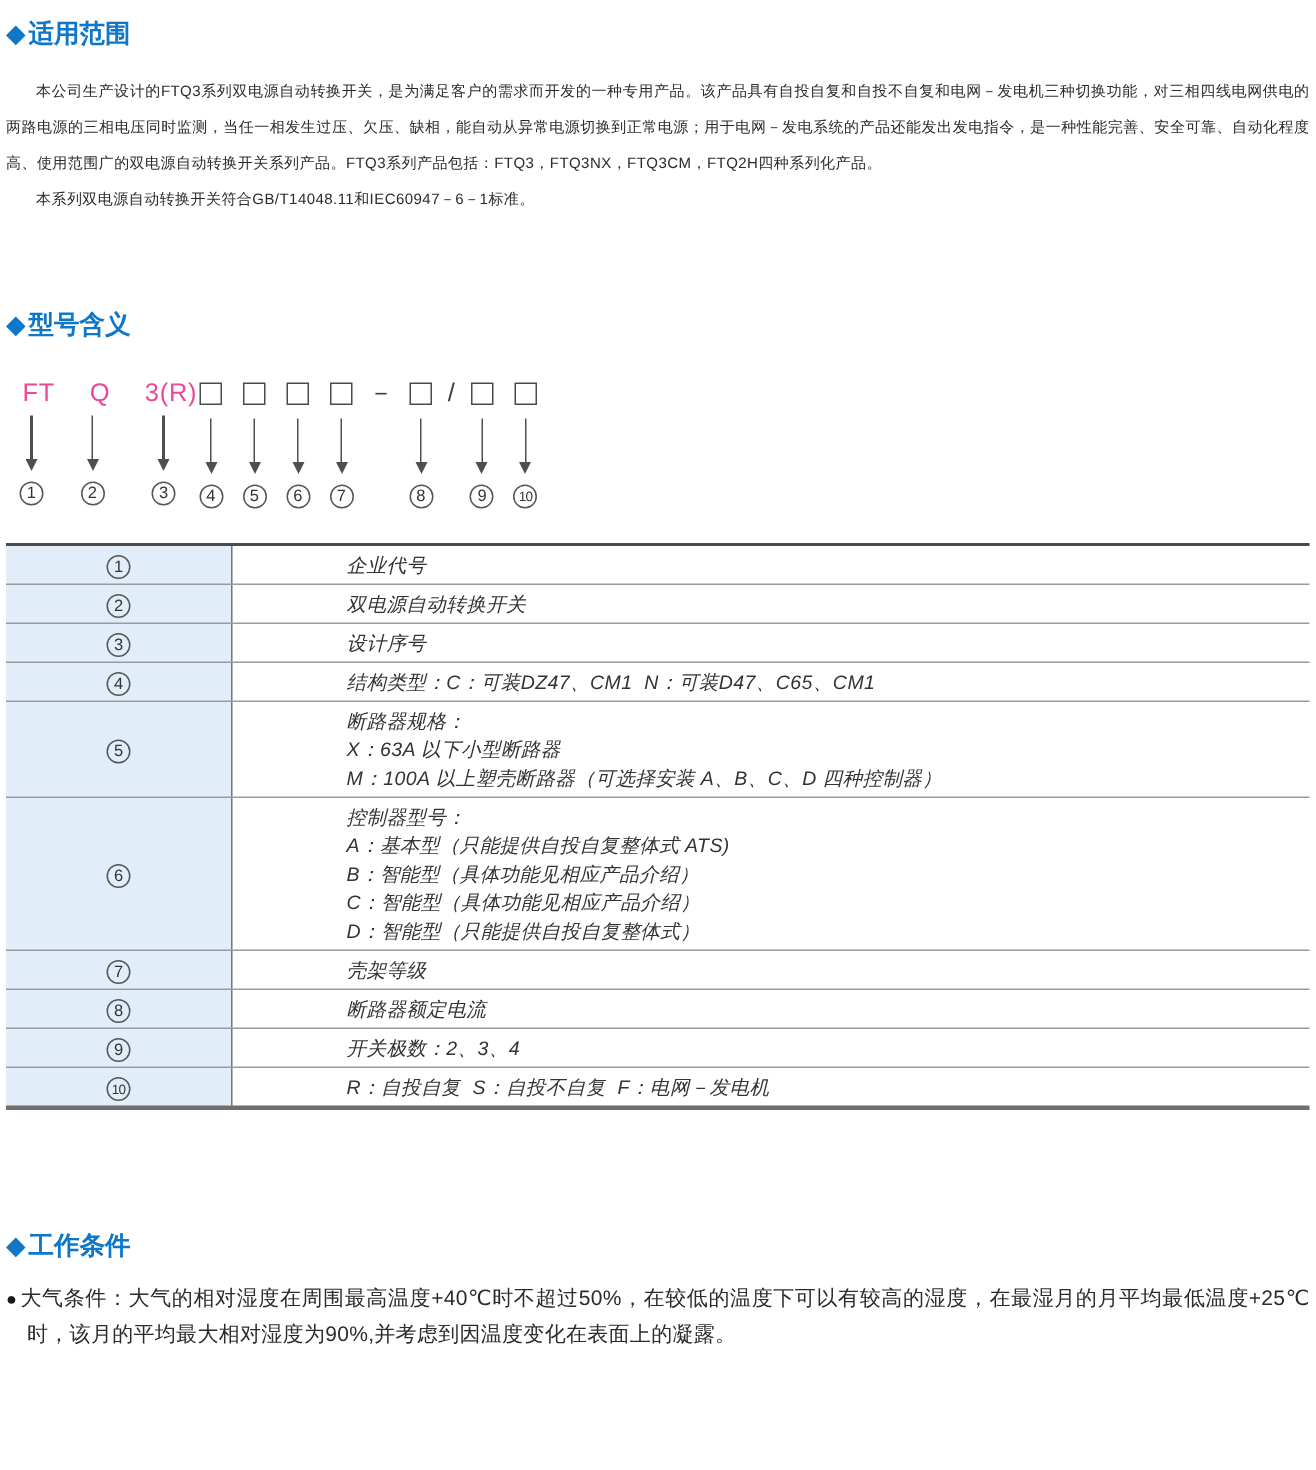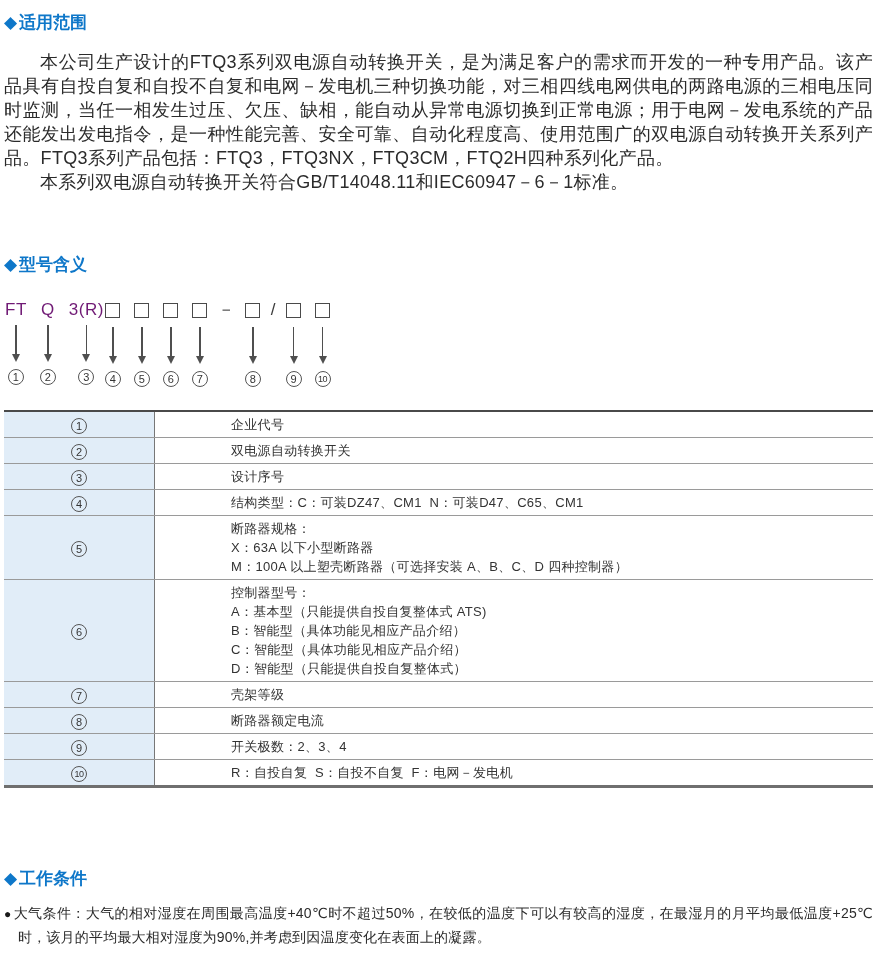--- a/index.html
+++ b/index.html
@@ -16,39 +16,40 @@
     margin:0;
     font-size:17px;font-weight:bold;color:#0e77c9;
     display:flex;align-items:center;line-height:22px;
   }
   .sec-title .diamond{font-size:17px;margin-right:2px;}
 
   
   .body-text{margin-top:16px;}
   .para{
     margin:0;
-    font-size:18px;line-height:24px;letter-spacing:0.3px;
+    font-size:10px;line-height:24px;letter-spacing:0.3px;
     text-align:justify;text-indent:2em;color:#2b2b2b;
   }
 
   
   .sec-model{margin-top:60px;}
   .diagram{
     margin-top:24px;margin-left:1px;
     display:flex;align-items:flex-start;
     height:86px;
   }
   .mcol{
     display:flex;flex-direction:column;align-items:center;
     margin-right:13px;
   }
   .mcol.tight{margin-right:1px;justify-content:flex-end;}
   .mlabel{
-    font-size:17px;line-height:20px;color:#701a75;letter-spacing:0.5px;
+    font-size:17px;line-height:20px;color:#ec4899;letter-spacing:0.5px;
     white-space:nowrap;
+    margin-left:10px;
   }
   .mbox{
     width:13px;height:13px;border:1.5px solid #4a4a4a;
     margin-top:3px;margin-bottom:4px;background:#fff;
   }
   .msep{
     font-size:17px;line-height:20px;color:#3c3c3c;
     margin-right:10px;margin-left:-3px;
   }
   .arrow{display:flex;flex-direction:column;align-items:center;margin-top:5px;}
@@ -75,21 +76,21 @@
   .model-table td{border-bottom:1px solid #9a9a9a;vertical-align:middle;}
   .model-table tr:last-child td{border-bottom:none;}
   td.cnum{
     width:148px;background:#e1edf8;text-align:center;
     border-right:1px solid #777;
   }
   td.cdesc{
     padding:3px 8px 3px 76px;
     font-size:13px;line-height:19px;color:#333;letter-spacing:0.3px;
   }
-  td.cdesc .dline{white-space:pre-wrap;}
+  td.cdesc .dline{white-space:pre-wrap;font-style:italic;}
 
   
   .sec-cond{margin-top:80px;}
   .cond-list{margin-top:12px;}
   .bullet-row{
     font-size:14px;line-height:23px;color:#2b2b2b;letter-spacing:0.2px;
     padding-left:14px;text-indent:-14px;margin-bottom:2px;
     text-align:justify;
   }
   .bullet-row .bchar{font-size:12px;margin-right:2px;color:#1a1a1a;}

